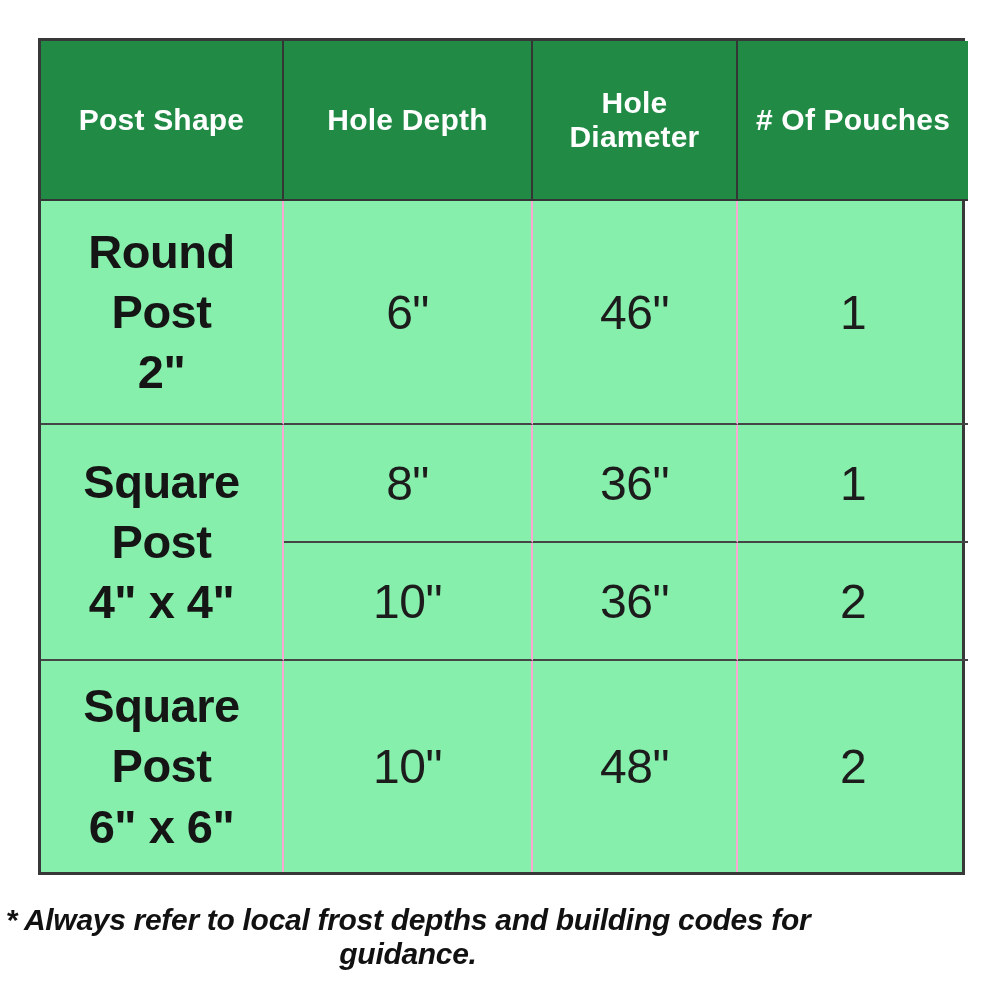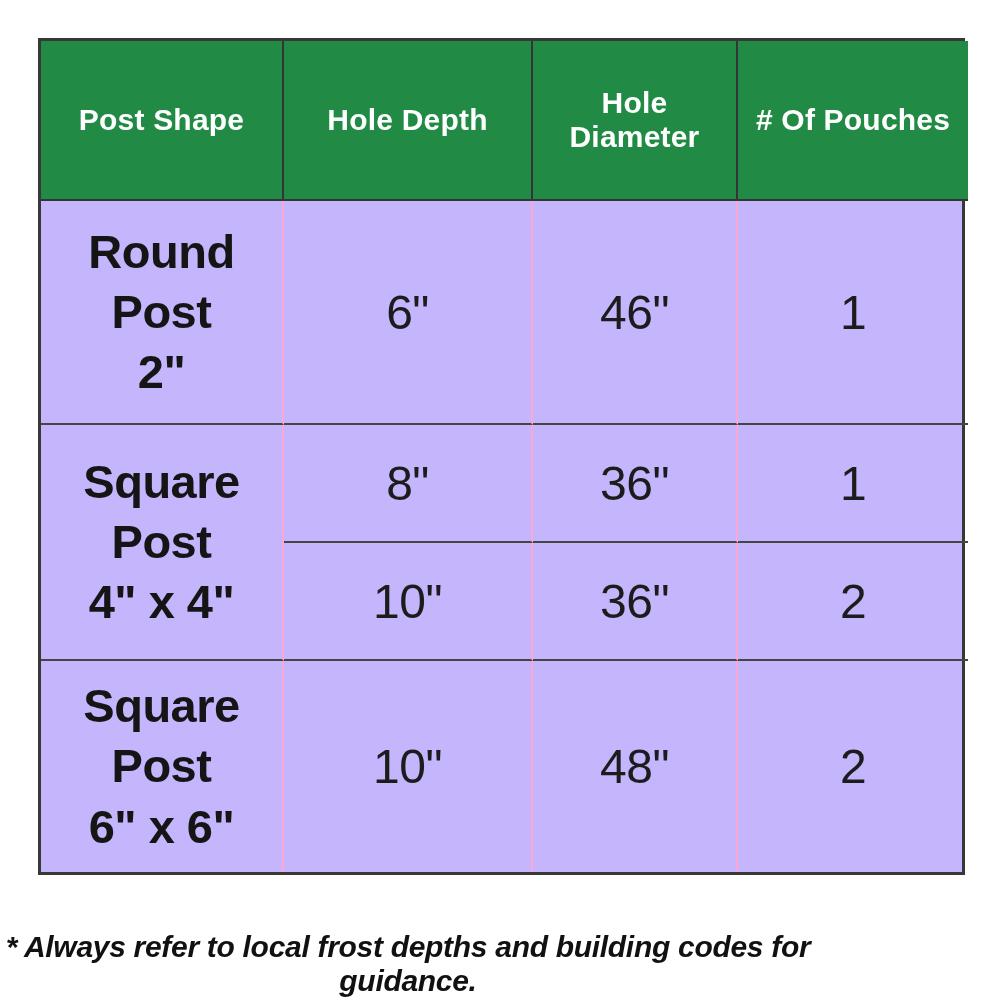--- a/index.html
+++ b/index.html
@@ -22,21 +22,21 @@
     position: absolute;
     left: 38px;
     top: 38px;
     width: 927px;
     height: 837px;
     display: grid;
     grid-template-columns: 243px 249px 205px 230px;
     grid-template-rows: 160px 224px 118px 118px 211px;
     border: 3px solid #383838;
     box-sizing: border-box;
-    background: #c4b5fd;
+    background: #86efac;
   }
   .cell {
     display: flex;
     align-items: center;
     justify-content: center;
     text-align: center;
     border-right: 2px solid #f9a8d4;
     border-bottom: 2px solid #454545;
     box-sizing: border-box;
     overflow: hidden;
@@ -75,21 +75,20 @@
     position: absolute;
     left: 0;
     top: 903px;
     width: 816px;
     text-align: center;
     font-size: 30px;
     font-weight: bold;
     font-style: italic;
     color: #111111;
     letter-spacing: -0.3px;
-    margin-top: 27px;
   }
 </style>
 </head>
 <body>
 
 <div class="page">
 
   <div class="spec-table">
 
     <div class="cell th">Post Shape</div>

